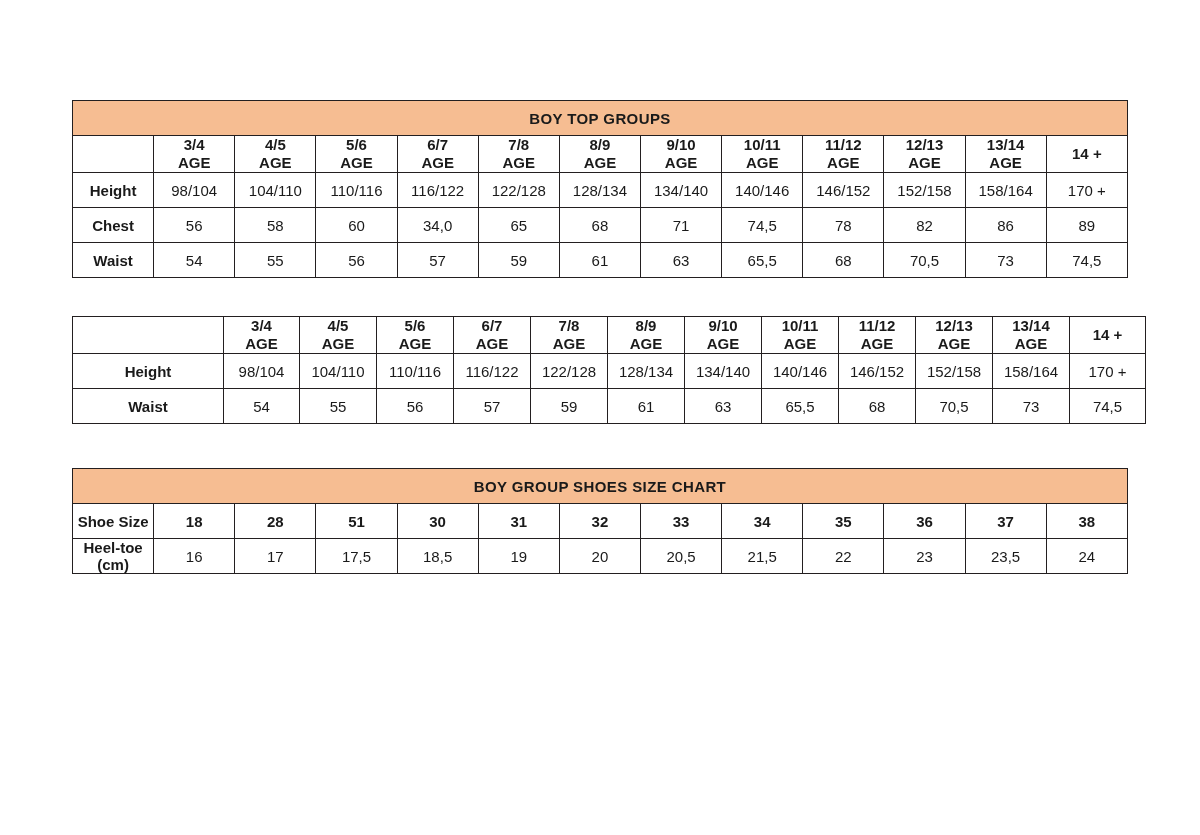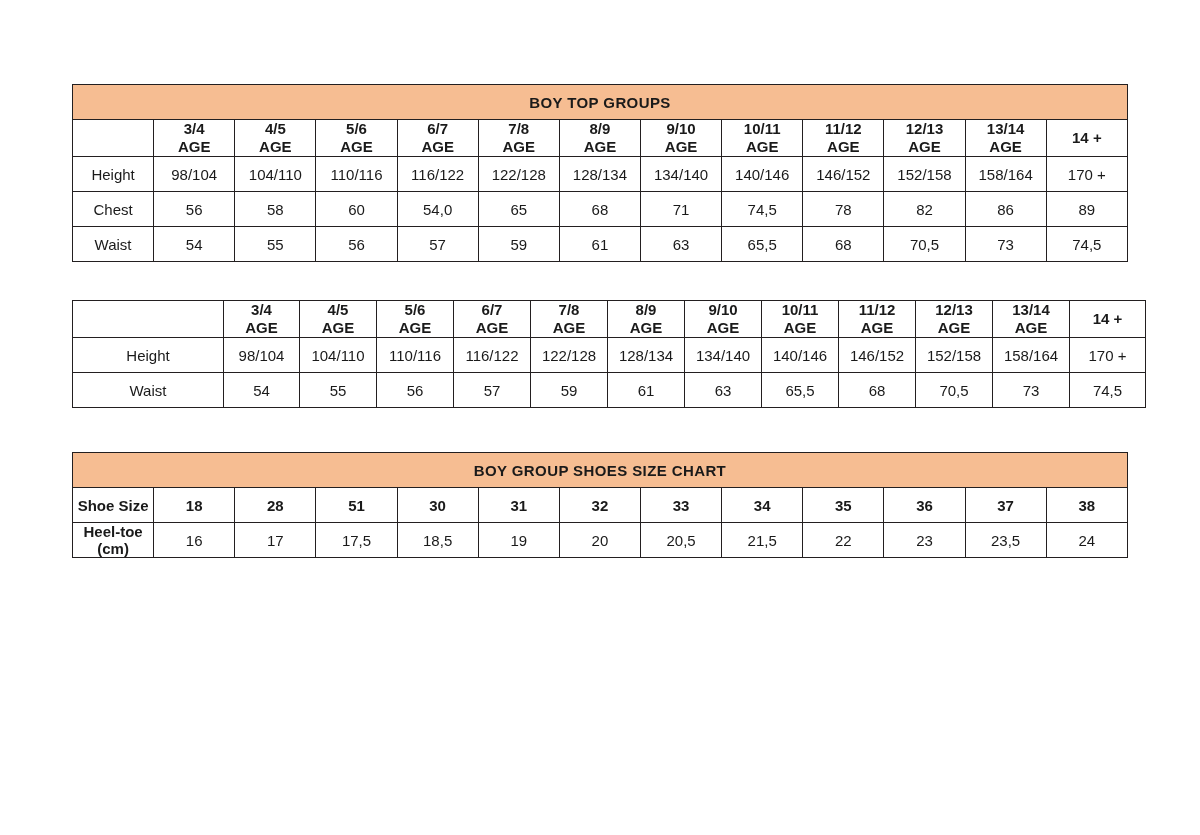--- a/index.html
+++ b/index.html
@@ -11,21 +11,21 @@
     width: 1200px;
     height: 835px;
     font-family: "Liberation Sans", sans-serif;
     color: #1a1a1a;
     position: relative;
     overflow: hidden;
   }
   .page {
     position: absolute;
     left: 72px;
-    top: 84px;
+    top: 100px;
     width: 997px;
     border-radius: 6px;
   }
   table.size-table {
     border-collapse: collapse;
     table-layout: fixed;
     width: 1056px;
     border: 1.5px solid #231f20;
   }
   table.size-table td, table.size-table th {
@@ -50,21 +50,21 @@
     line-height: 18px;
     height: 56px;
   }
   .hdr-cell .age {
     display: block;
     font-weight: bold;
   }
   .row-label {
     text-align: left;
     padding-left: 12px;
-    font-weight: normal;
+    font-weight: bold;
     font-size: 15px;
   }
   .blank-cell {
     border-left: 1.5px solid #231f20;
   }
   .data-cell {
     font-size: 15px;
   }
   .spacer {
     height: 38px;
@@ -164,21 +164,21 @@
         <td class="data-cell">146/152</td>
         <td class="data-cell">152/158</td>
         <td class="data-cell">158/164</td>
         <td class="data-cell">170 +</td>
       </tr>
       <tr>
         <td class="row-label">Chest</td>
         <td class="data-cell">56</td>
         <td class="data-cell">58</td>
         <td class="data-cell">60</td>
-        <td class="data-cell">54,0</td>
+        <td class="data-cell">34,0</td>
         <td class="data-cell">65</td>
         <td class="data-cell">68</td>
         <td class="data-cell">71</td>
         <td class="data-cell">74,5</td>
         <td class="data-cell">78</td>
         <td class="data-cell">82</td>
         <td class="data-cell">86</td>
         <td class="data-cell">89</td>
       </tr>
       <tr>

